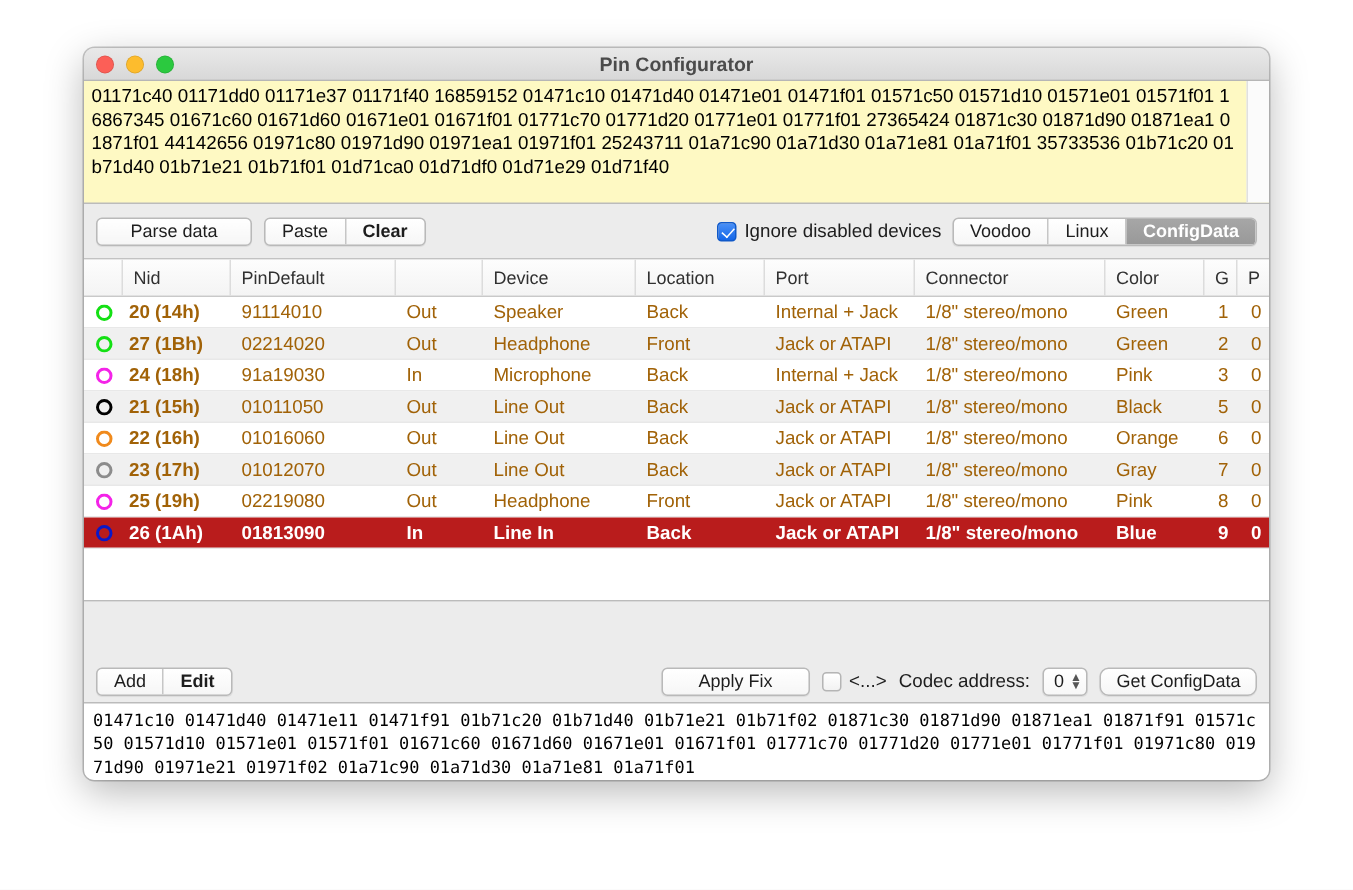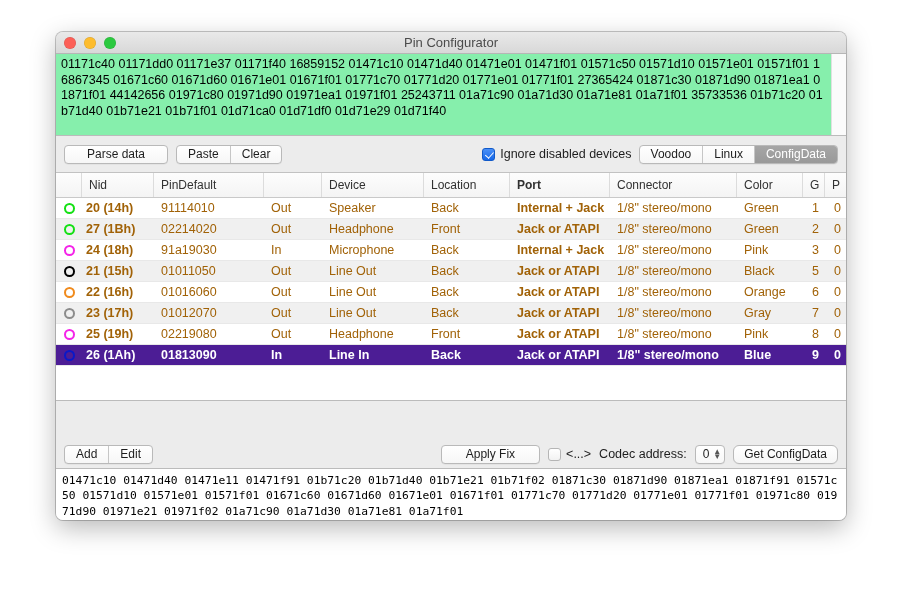--- a/index.html
+++ b/index.html
@@ -40,28 +40,28 @@
   .tl.red    { background: #fc5f57; box-shadow: inset 0 0 0 0.5px rgba(0,0,0,0.14); }
   .tl.yellow { background: #fdbc2d; box-shadow: inset 0 0 0 0.5px rgba(0,0,0,0.14); }
   .tl.green  { background: #2bc93f; box-shadow: inset 0 0 0 0.5px rgba(0,0,0,0.14); }
   #window-title {
     position: absolute;
     left: 0; right: 0; top: 0;
     line-height: 22px;
     text-align: center;
     font-size: 13px;
     color: #4b4b4b;
-    font-weight: 400;
+    font-weight: 700;
   }
 
   
   #top-text-wrap {
     flex: 0 0 auto;
     height: 82px;
-    background: #86efac;
+    background: #fef9c3;
     border-bottom: 1px solid #bbbbbb;
     display: flex;
   }
   #top-text {
     flex: 1 1 auto;
     padding: 3px 5px 3px 5px;
     font-family: "Liberation Sans", sans-serif;
     font-size: 12.5px;
     line-height: 15.6px;
     color: #000;
@@ -113,21 +113,21 @@
   .seg > .seg-item {
     padding: 0 11px;
     font-size: 12px;
     color: #1d1d1d;
     display: inline-flex;
     align-items: center;
     justify-content: center;
     border-right: 1px solid #c6c6c6;
     white-space: nowrap;
   }
-  .seg > .seg-item:last-child { border-right: none; }
+  .seg > .seg-item:last-child { border-right: none; font-weight: bold; }
   .seg > .seg-item.active {
     background: linear-gradient(to bottom,#a6a6a6 0%,#999999 100%);
     color: #ffffff;
   }
   #right-group {
     margin-left: auto;
     display: flex;
     align-items: center;
     gap: 7px;
   }
@@ -193,39 +193,39 @@
   .trow {
     display: flex;
     height: 21px;
     align-items: center;
     font-size: 12.5px;
     color: #a16207;
     border-bottom: 1px solid #e8e8e8;
   }
   .trow.odd  { background: #ffffff; }
   .trow.even { background: #f0f0f0; }
-  .trow.selected { background: #4c1d95; color: #ffffff; align-items: center; }
+  .trow.selected { background: #b91c1c; color: #ffffff; align-items: center; }
   .trow.selected .cell { color: #ffffff; font-weight: bold; }
   .cell {
     padding-left: 7px;
     overflow: hidden;
     white-space: nowrap;
     text-overflow: clip;
   }
   .cell.bold { font-weight: bold; }
   .cell.num { padding-left: 0; text-align: right; padding-right: 6px; }
 
   
   .c-icon { width: 26px; flex: 0 0 26px; padding-left: 0; display:flex; align-items:center; justify-content:center; }
   .c-nid  { width: 72px;  flex: 0 0 72px;  padding-left: 4px; }
   .c-pind { width: 110px; flex: 0 0 110px; }
   .c-dir  { width: 58px;  flex: 0 0 58px; }
   .c-dev  { width: 102px; flex: 0 0 102px; }
   .c-loc  { width: 86px;  flex: 0 0 86px; }
-  .c-port { width: 100px; flex: 0 0 100px; font-weight: bold; }
+  .c-port { width: 100px; flex: 0 0 100px; }
   .c-conn { width: 127px; flex: 0 0 127px; }
   .c-col  { width: 66px;  flex: 0 0 66px; }
   .c-g    { width: 22px;  flex: 0 0 22px; }
   .c-p    { width: 22px;  flex: 0 0 22px; }
   .c-end  { flex: 1 1 auto; }
 
   .ring {
     width: 11px; height: 11px;
     border-radius: 50%;
     border: 2.5px solid #000;

